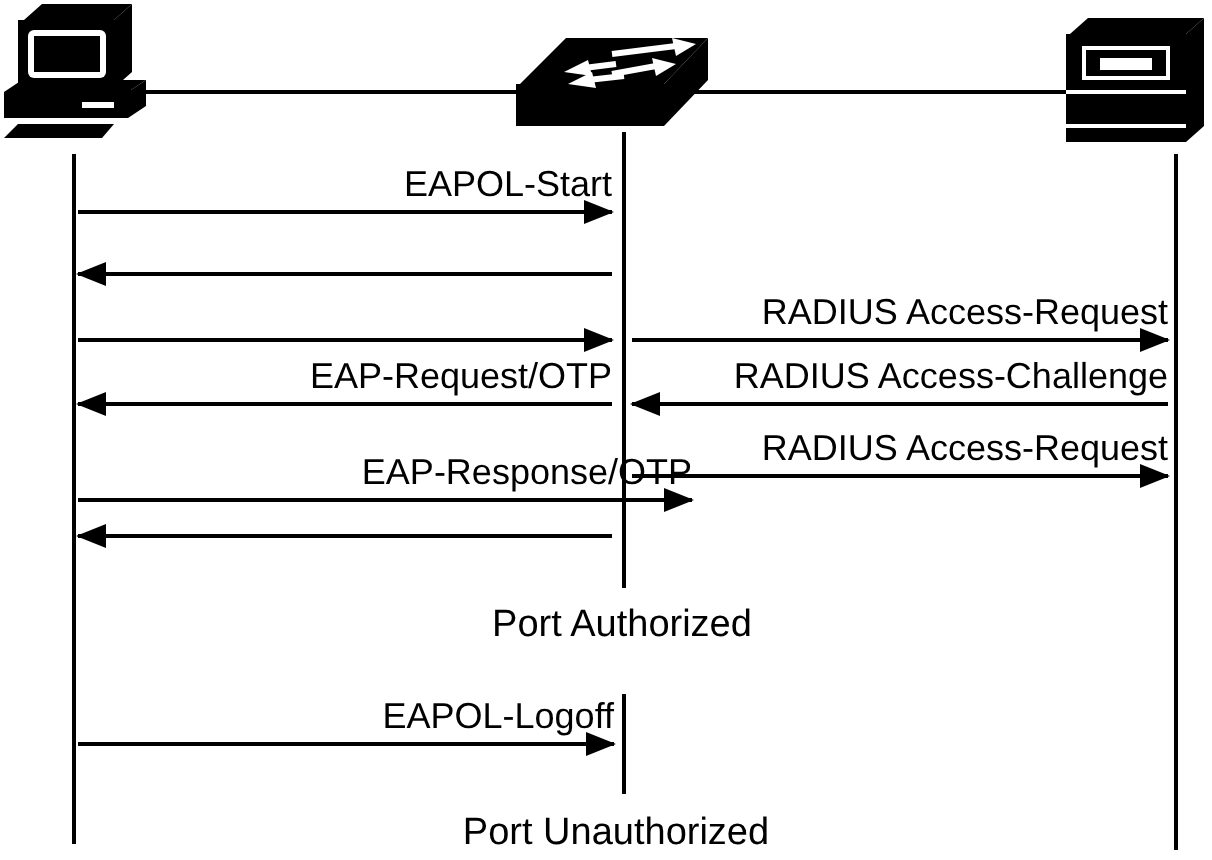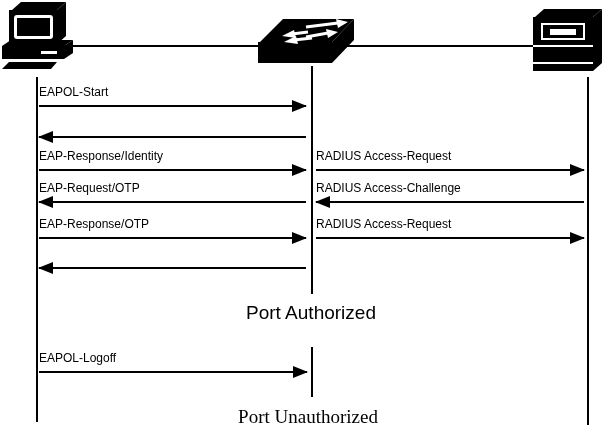--- a/index.html
+++ b/index.html
@@ -5,22 +5,22 @@
   html,body { margin:0; padding:0; background:#ffffff; }
   .canvas {
     position:relative; width:606px; height:430px; background:#ffffff;
     font-family:"Liberation Sans", sans-serif; color:#000; overflow:hidden;
   }
   .hline { position:absolute; height:2px; background:#000; }
   .lifeline { position:absolute; width:2px; background:#000; }
   .icon { position:absolute; }
   .msg { position:absolute; height:26px; }
   .msg .label {
-    position:absolute; left:0; right:0; bottom:5px; text-align:left;
-    font-size:12px; line-height:20px; white-space:nowrap;
+    position:absolute; left:0; right:0; bottom:5px; text-align:right;
+    font-size:18px; line-height:20px; white-space:nowrap;
   }
   .msg .shaft { position:absolute; left:0; right:0; bottom:0; height:0; border-top:2px solid #000; }
   .msg .head { position:absolute; bottom:-5px; width:0; height:0;
     border-top:6px solid transparent; border-bottom:6px solid transparent; }
   .msg.dir-right .head { right:-1px; border-left:15px solid #000; }
   .msg.dir-left  .head { left:-1px;  border-right:15px solid #000; }
   .portlabel { position:absolute; text-align:center; font-size:19px; line-height:21px; white-space:nowrap; }
 </style>
 </head>
 <body>
@@ -84,21 +84,20 @@
     <div class="shaft"></div>
     <div class="head"></div>
   </div>
 
   <div class="msg dir-left" style="left:39px; top:112px; width:267px;">
     <div class="shaft"></div>
     <div class="head"></div>
   </div>
 
   <div class="msg dir-right" style="left:39px; top:145px; width:267px;">
-    <div class="label">EAP-Response/Identity</div>
     <div class="shaft"></div>
     <div class="head"></div>
   </div>
 
   <div class="msg dir-right" style="left:316px; top:145px; width:268px;">
     <div class="label">RADIUS Access-Request</div>
     <div class="shaft"></div>
     <div class="head"></div>
   </div>
 
@@ -107,21 +106,21 @@
     <div class="shaft"></div>
     <div class="head"></div>
   </div>
 
   <div class="msg dir-left" style="left:316px; top:177px; width:268px;">
     <div class="label">RADIUS Access-Challenge</div>
     <div class="shaft"></div>
     <div class="head"></div>
   </div>
 
-  <div class="msg dir-right" style="left:39px; top:213px; width:267px;">
+  <div class="msg dir-right" style="left:39px; top:225px; width:267px;padding-left:40px;">
     <div class="label">EAP-Response/OTP</div>
     <div class="shaft"></div>
     <div class="head"></div>
   </div>
 
   <div class="msg dir-right" style="left:316px; top:213px; width:268px;">
     <div class="label">RADIUS Access-Request</div>
     <div class="shaft"></div>
     <div class="head"></div>
   </div>
@@ -133,15 +132,15 @@
 
 
   <div class="portlabel" style="left:191px; top:302px; width:240px;">Port Authorized</div>
 
   <div class="msg dir-right" style="left:39px; top:347px; width:268px;">
     <div class="label">EAPOL-Logoff</div>
     <div class="shaft"></div>
     <div class="head"></div>
   </div>
 
-  <div class="portlabel" style="left:188px; top:406px; width:240px;font-family:Liberation Serif, serif;">Port Unauthorized</div>
+  <div class="portlabel" style="left:188px; top:406px; width:240px;">Port Unauthorized</div>
 
 </div>
 
 </body></html>

